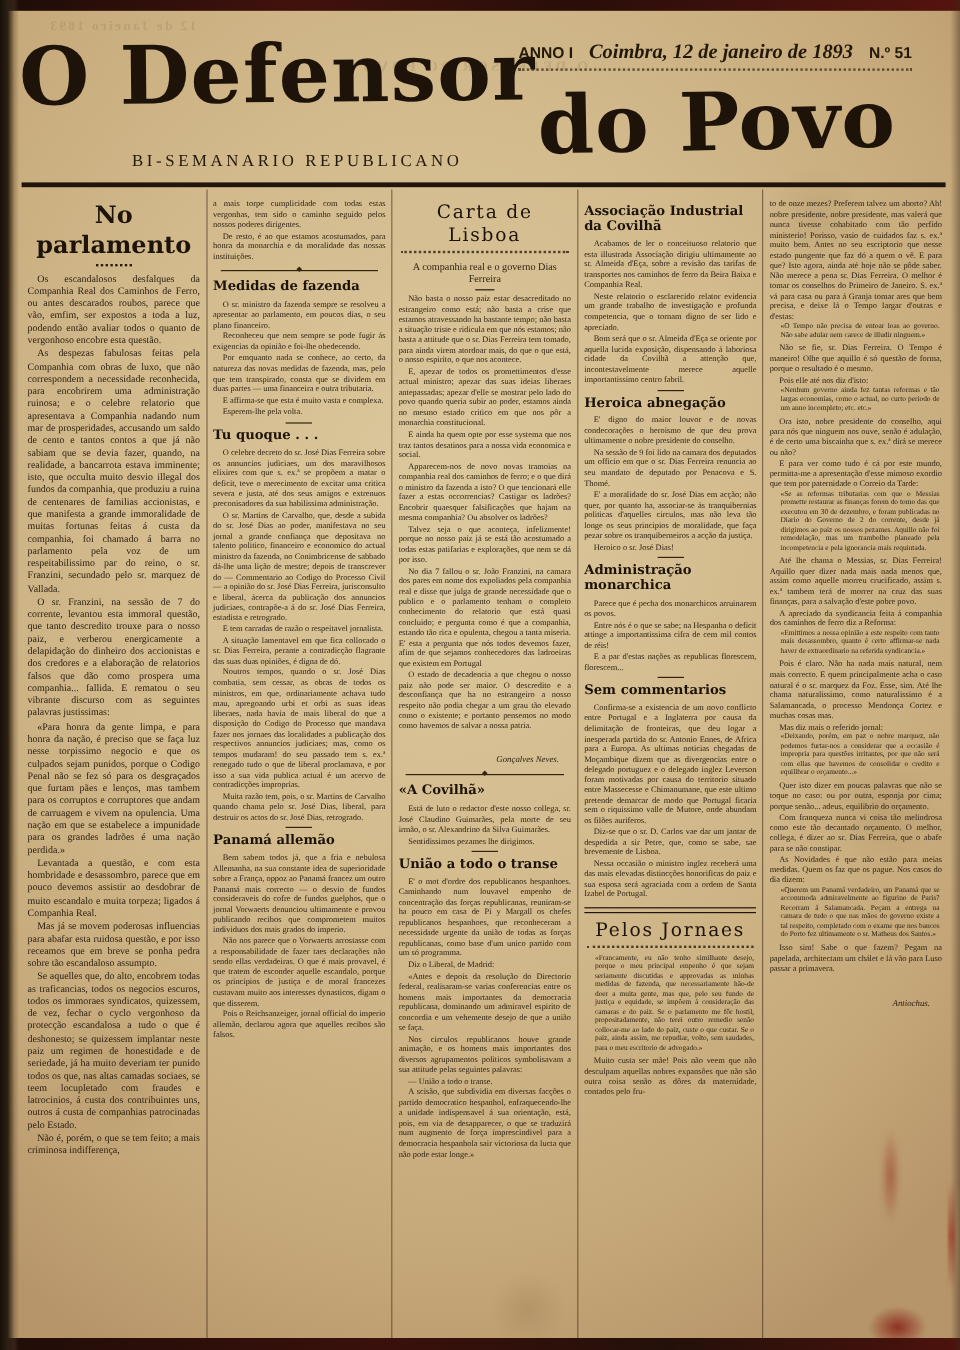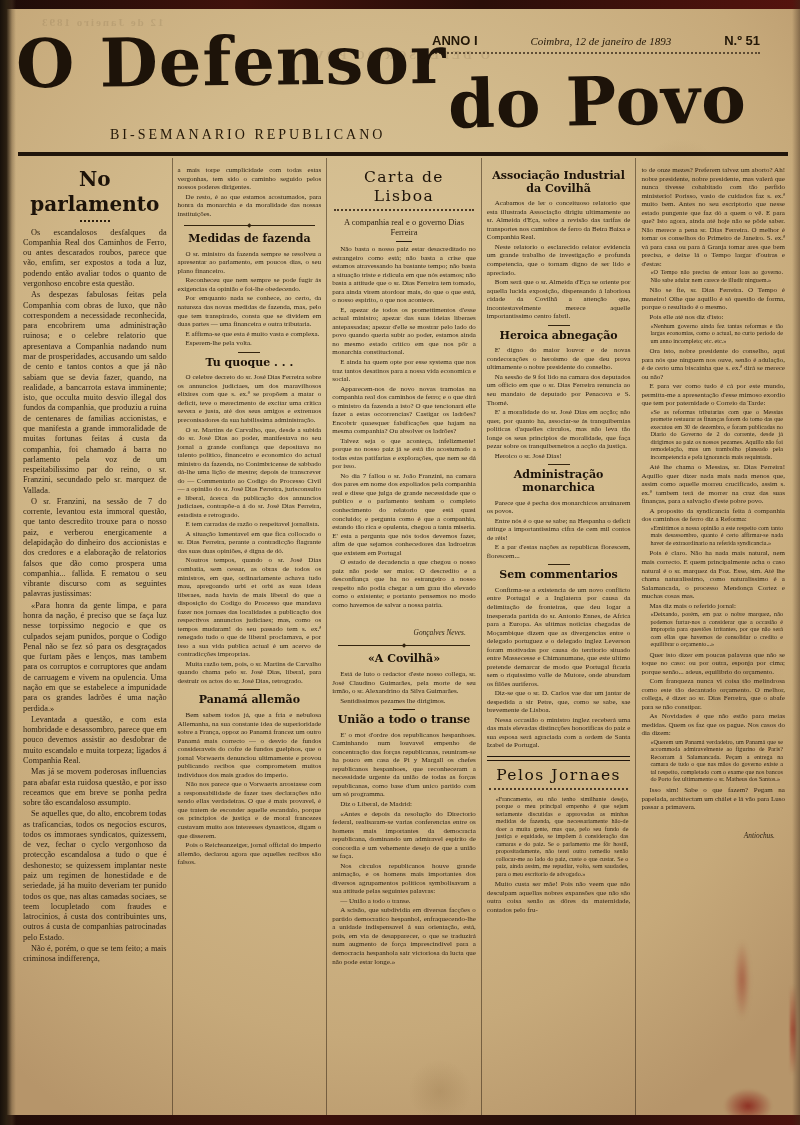--- a/index.html
+++ b/index.html
@@ -30,21 +30,21 @@
       radial-gradient(circle 45px at 55% 97%, rgba(120,85,45,.18), rgba(120,85,45,0) 70%);}
   .ghost{position:absolute;transform:scaleX(-1);opacity:.12;filter:blur(.4px);
     font-weight:bold;color:#4a3категория;color:#4a3a22;white-space:nowrap;}
   .ghost.g1{top:16px;left:40px;font-size:11px;letter-spacing:2px;}
   .ghost.g2{top:48px;left:300px;font-size:12px;letter-spacing:3px;}
 
   
   #meta{position:absolute;left:432px;top:33px;width:328px;display:flex;justify-content:space-between;
     align-items:baseline;border-bottom:2px dotted rgba(58,43,26,.75);padding-bottom:4px;}
   .anno,.issue{font-family:"Liberation Sans",sans-serif;font-weight:bold;font-size:13px;color:#241808;}
-  .dateline{font-weight:normal;font-style:italic;font-size:11px;color:#241808;}
+  .dateline{font-weight:bold;font-style:italic;font-size:17px;color:#241808;}
   .title1{position:absolute;left:16px;top:22px;font-family:"DejaVu Serif",serif;font-weight:bold;
     font-size:67px;color:#1d1309;letter-spacing:1px;transform:rotate(-.6deg);}
   .title2{position:absolute;left:448px;top:62px;font-family:"DejaVu Serif",serif;font-weight:bold;
     font-size:67px;color:#1d1309;letter-spacing:1px;transform:rotate(-1.1deg);}
   .subtitle{position:absolute;left:110px;top:127px;font-size:14px;letter-spacing:3px;color:#241808;}
   .rule-thick{position:absolute;left:18px;right:12px;top:152px;height:4px;background:#20150b;}
 
   
   #body{position:absolute;left:18px;right:10px;top:158px;bottom:10px;display:flex;}
   .col{flex:1 1 0;min-width:0;padding:8px 5px 0 5px;overflow:hidden;border-left:1px solid rgba(54,38,20,.55);}
@@ -53,21 +53,21 @@
   .col.col-lead{font-size:8.3px;line-height:1.24;}
   .p{text-align:justify;text-indent:8px;margin:0 0 1px 0;}
   .p.ni{text-indent:0;}
   .q{text-align:justify;font-size:.88em;margin:1px 2px 2px 9px;}
   .sig{text-align:right;font-style:italic;margin:20px 10px 3px 0;font-size:1.05em;}
   .h1{font-family:"DejaVu Serif",serif;font-weight:bold;font-size:20px;text-align:center;
     margin:1px 0 6px 0;color:#1d1309;}
   .h1::after{content:"";display:block;width:30px;margin:3px auto 0;border-top:2px dotted #2a1d0f;}
   .hl{font-family:"DejaVu Serif",serif;font-size:15.5px;letter-spacing:1.5px;text-align:center;
     margin:2px 2px 6px 2px;color:#1d1309;padding-bottom:3px;border-bottom:2px dotted rgba(42,29,15,.8);}
-  .h{font-family:"DejaVu Serif",serif;font-weight:bold;font-size:11px;text-align:center;
+  .h{font-family:"DejaVu Serif",serif;font-weight:bold;font-size:11px;text-align:left;
     margin:4px 0 4px 0;color:#1d1309;line-height:1.15;}
   .subh{font-weight:normal;font-size:8.5px;text-align:center;margin:2px 0 3px 0;line-height:1.25;}
   .subh::after{content:"";display:block;width:16px;margin:3px auto 0;border-top:1px solid #2a1d0f;}
   .divider{width:22px;border-top:1px solid #33240f;margin:4px auto;}
   .divider-d{position:relative;border-top:1px solid #33240f;margin:7px 6px;}
   .divider-d::after{content:"◆";position:absolute;left:50%;top:-4px;transform:translateX(-50%);
     font-size:6px;background:transparent;color:#33240f;}
   .dbl{border-top:1.5px solid #20150b;border-bottom:1.5px solid #20150b;height:3px;margin:6px 0 5px 0;}
 </style>
 </head>
@@ -179,21 +179,21 @@
       <div class="col">
         <div class="p ni">to de onze mezes? Preferem talvez um aborto? Ah! nobre presidente, nobre presidente, mas valerá que nunca tivesse cohabitado com tão perfido ministerio! Porisso, vasio de cuidados faz s. ex.ª muito bem. Antes no seu escriptorio que nesse estado pungente que faz dó a quem o vê. E para que? Isto agora, ainda até hoje não se pôde saber. Não merece a pena sr. Dias Ferreira. O melhor é tomar os conselhos do Primeiro de Janeiro. S. ex.ª vá para casa ou para á Granja tomar ares que bem precisa, e deixe lá o Tempo largar d'outras e d'estas:</div>
         <div class="q">«O Tempo não precisa de entoar loas ao governo. Não sabe adular nem carece de illudir ninguem.»</div>
         <div class="p">Não se fie, sr. Dias Ferreira. O Tempo é maneiro! Olhe que aquillo é só questão de forma, porque o resultado é o mesmo.</div>
         <div class="p">Pois elle até nos diz d'isto:</div>
         <div class="q">«Nenhum governo ainda fez tantas reformas e tão largas economias, como o actual, no curto periodo de um anno incompleto; etc. etc.»</div>
         <div class="p">Ora isto, nobre presidente do conselho, aqui para nós que ninguem nos ouve, senão é adulação, é de certo uma biscainha que s. ex.ª dirá se merece ou não?</div>
         <div class="p">E para ver como tudo é cá por este mundo, permitta-me a apresentação d'esse mimoso exordio que tem por paternidade o Correio da Tarde:</div>
         <div class="q">«Se as reformas tributarias com que o Messias promette restaurar as finanças forem do tomo das que executou em 30 de dezembro, e foram publicadas no Diario do Governo de 2 do corrente, desde já dirigimos ao paiz os nossos pezames. Aquillo não foi remodelação, mas um trambolho planeado pela incompetencia e pela ignorancia mais requintada.</div>
         <div class="p">Até lhe chama o Messias, sr. Dias Ferreira! Aquillo quer dizer nada mais nada menos que, assim como aquelle morreu crucificado, assim s. ex.ª tambem terá de morrer na cruz das suas finanças, para a salvação d'este pobre povo.</div>
-        <div class="p">A proposito da syndicancia feita á companhia dos caminhos de ferro diz a Reforma:</div>
+        <div class="p">A apreciado da syndicancia feita á companhia dos caminhos de ferro diz a Reforma:</div>
         <div class="q">«Emittimos a nossa opinião a este respeito com tanto mais desassombro, quanto é certo affirmar-se nada haver de extraordinario na referida syndicancia.»</div>
         <div class="p">Pois é claro. Não ha nada mais natural, nem mais correcto. E quem principalmente acha o caso natural é o sr. marquez da Foz. Esse, sim. Até lhe chama naturalissimo, como naturalissimo é a Salamancada, o processo Mendonça Cortez e muchas cosas mas.</div>
         <div class="p">Mas diz mais o referido jornal:</div>
         <div class="q">«Deixando, porém, em paz o nobre marquez, não podemos furtar-nos a considerar que a occasião é impropria para questões irritantes, por que não será com ellas que havemos de consolidar o credito e equilibrar o orçamento...»</div>
         <div class="p">Quer isto dizer em poucas palavras que não se toque no caso: ou por outra, esponja por cima; porque senão... adeus, equilibrio do orçamento.</div>
         <div class="p">Com franqueza nunca vi coisa tão melindrosa como este tão decantado orçamento. O melhor, collega, é dizer ao sr. Dias Ferreira, que o abafe para se não constipar.</div>
         <div class="p">As Novidades é que não estão para meias medidas. Quem os faz que os pague. Nos casos do dia dizem:</div>
         <div class="q">«Querem um Panamá verdadeiro, um Panamá que se accommoda admiravelmente ao figurino de Paris? Recorram á Salamancada. Peçam a entrega na camara de tudo o que nas mãos do governo existe a tal respeito, completado com o exame que nos bancos do Porto fez ultimamente o sr. Matheus dos Santos.»</div>
         <div class="p">Isso sim! Sabe o que fazem? Pegam na papelada, architectam um chálet e lá vão para Luso passar a primavera.</div>
         <div class="sig">Antiochus.</div>

